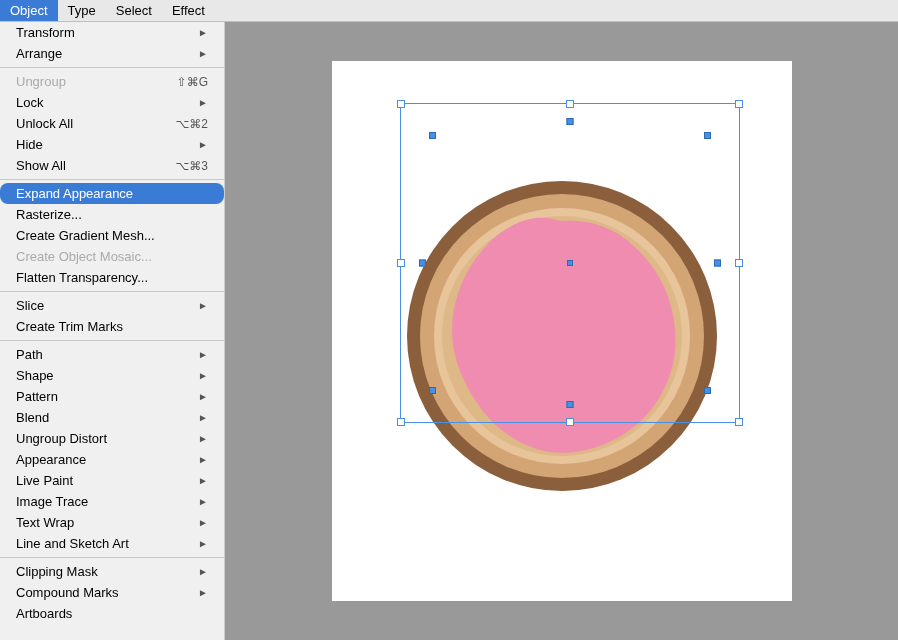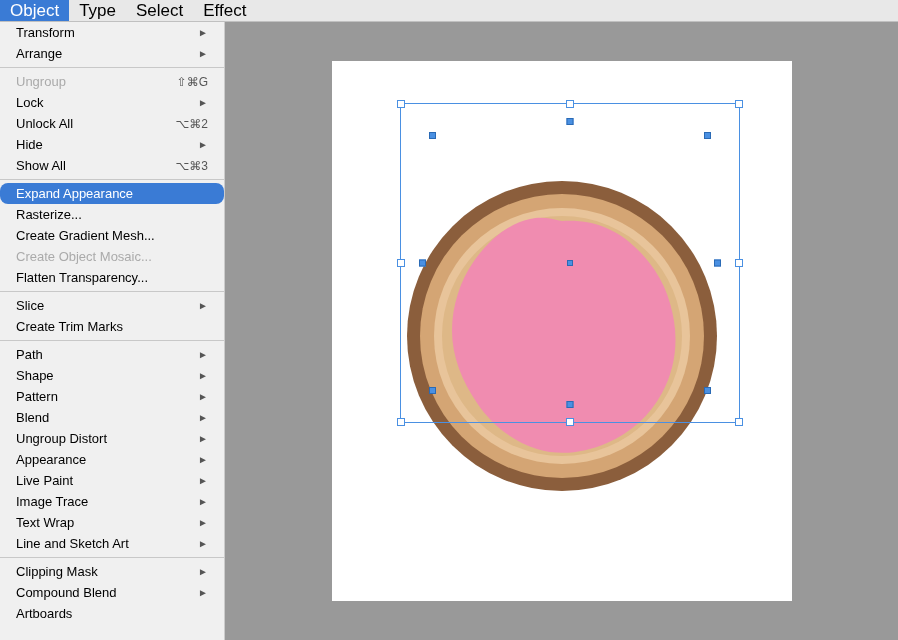--- a/index.html
+++ b/index.html
@@ -18,21 +18,21 @@
     #menubar {
       display: flex;
       background: #e8e8e8;
       border-bottom: 1px solid #c0c0c0;
       height: 22px;
       align-items: center;
       flex-shrink: 0;
     }
     .menubar-item {
       padding: 2px 10px;
-      font-size: 17px;
+      font-size: 13px;
       cursor: pointer;
       color: #000;
       height: 100%;
       display: flex;
       align-items: center;
     }
     .menubar-item.active {
       background: #3a7bd5;
       color: #fff;
     }
@@ -228,21 +228,21 @@
       <span>Line and Sketch Art</span>
       <span class="menu-arrow">►</span>
     </div>
     <div class="menu-separator"></div>
 
     <div class="menu-item">
       <span>Clipping Mask</span>
       <span class="menu-arrow">►</span>
     </div>
     <div class="menu-item">
-      <span>Compound Blend</span>
+      <span>Compound Marks</span>
       <span class="menu-arrow">►</span>
     </div>
     <div class="menu-item">
       <span>Artboards</span>
     </div>
 
   </div>
 
   <div id="canvas-area">
     <div id="artboard">

